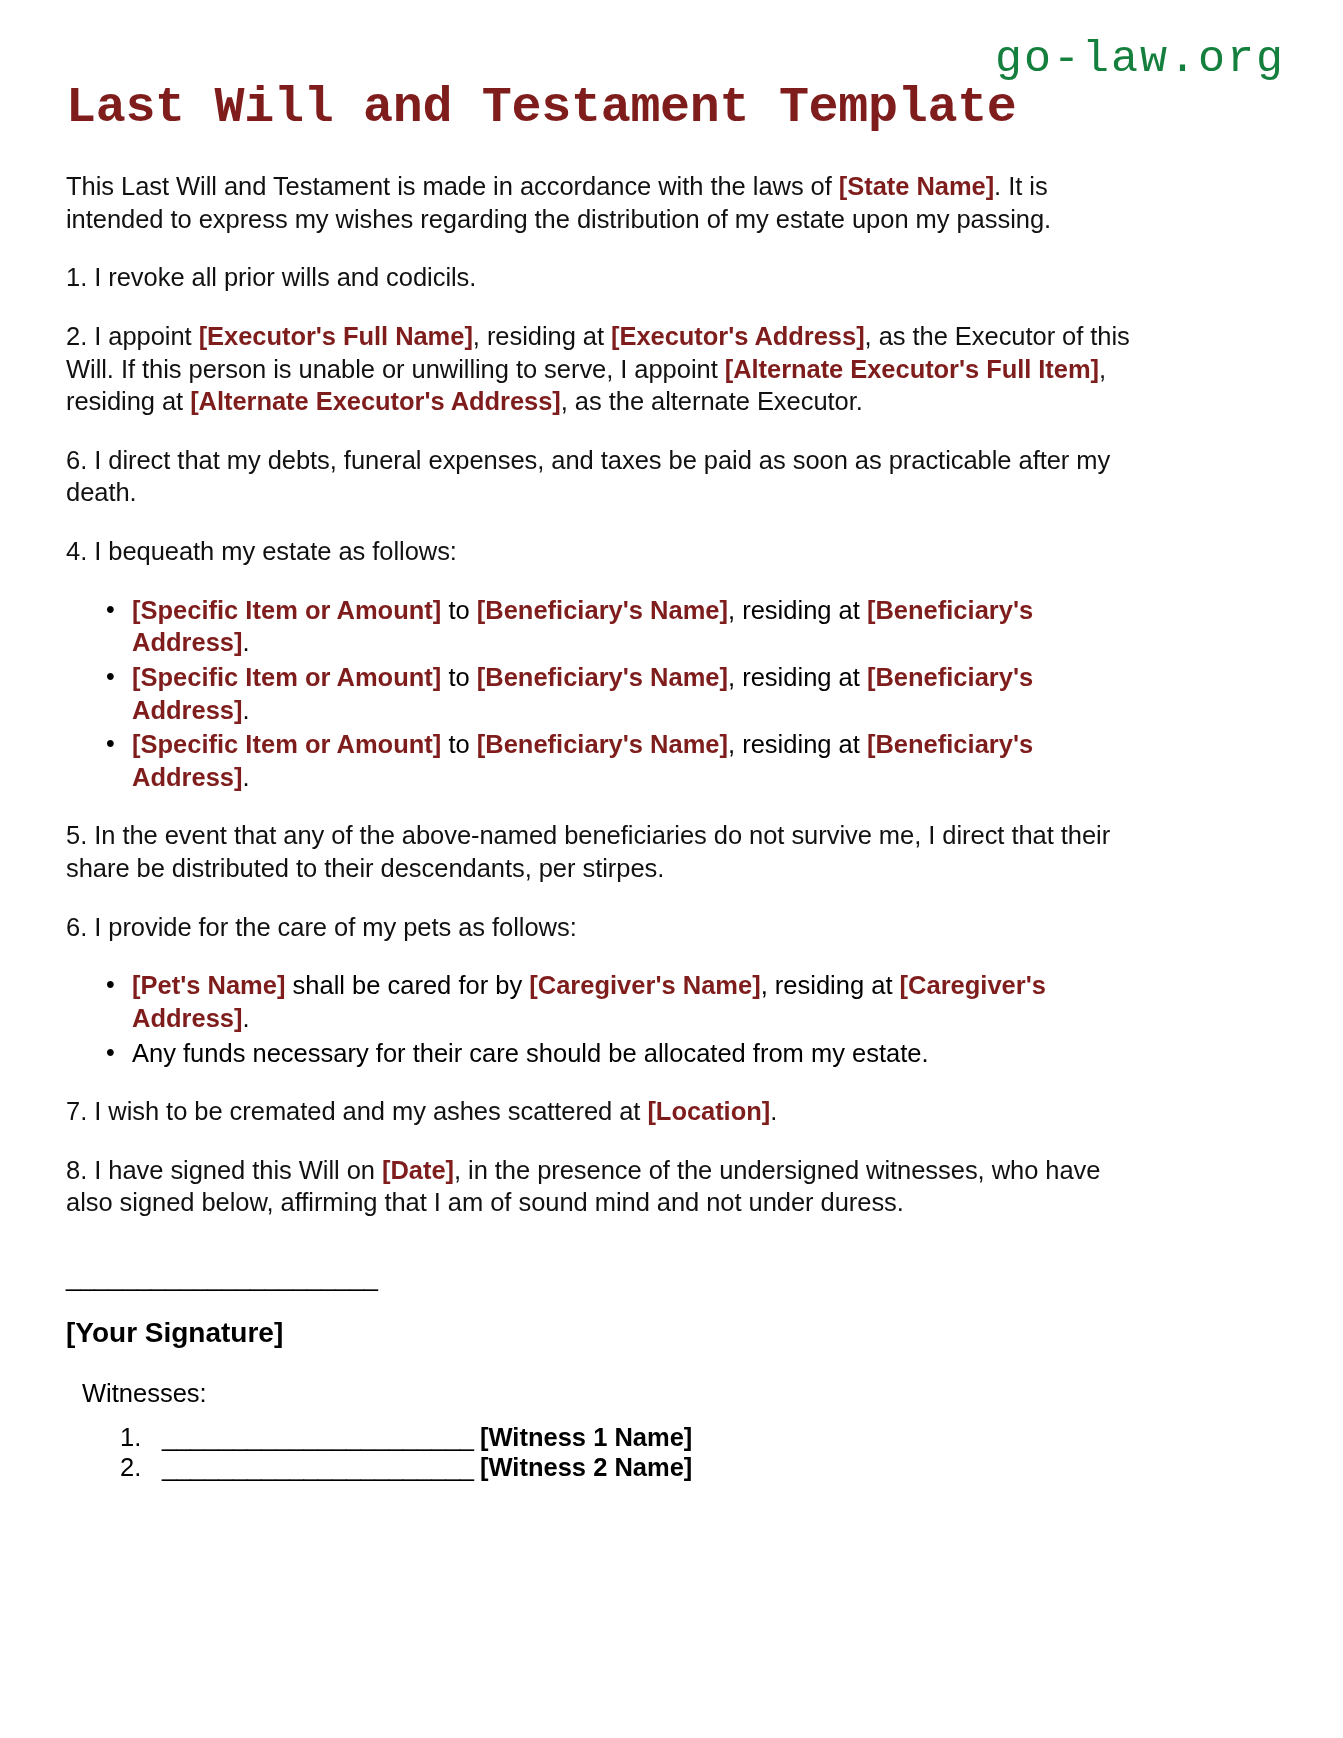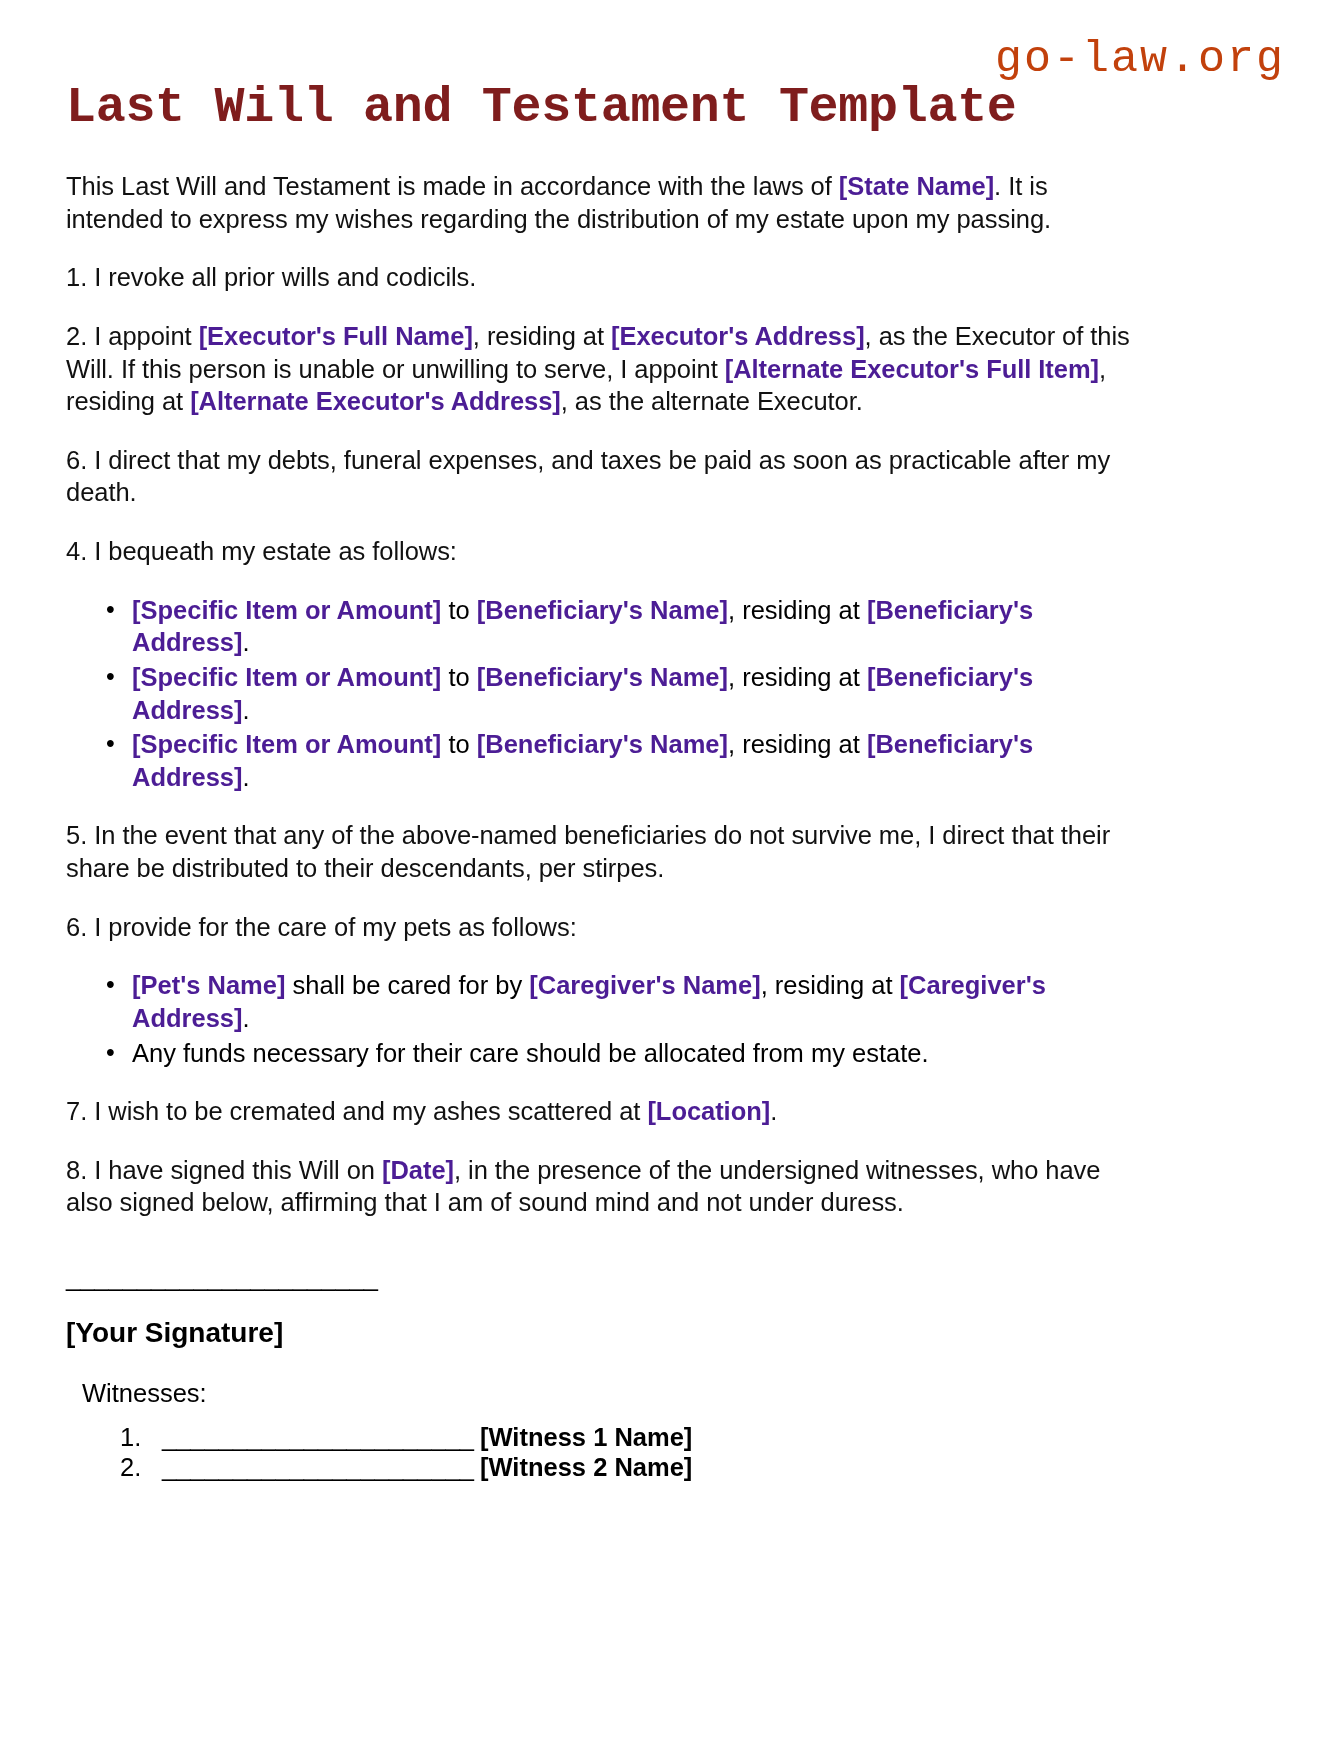--- a/index.html
+++ b/index.html
@@ -22,21 +22,21 @@
     box-sizing: border-box;
     padding: 0;
   }
   .watermark {
     position: absolute;
     top: 34px;
     right: 58px;
     font-family: "Liberation Mono", "DejaVu Sans Mono", monospace;
     font-size: 45px;
     letter-spacing: 2px;
-    color: #c2410c;
+    color: #15803d;
     font-weight: 400;
     white-space: nowrap;
     user-select: none;
   }
   .content {
     position: absolute;
     top: 80px;
     left: 66px;
     width: 1075px;
   }
@@ -50,21 +50,21 @@
     color: #7f1d1d;
   }
   p.para {
     font-size: 25.5px;
     line-height: 1.28;
     margin: 0 0 26px 0;
     color: #111;
     letter-spacing: -0.05px;
   }
   p.para:last-child { margin-bottom: 0; }
-  b, strong { font-weight: bold; color: #4c1d95; }
+  b, strong { font-weight: bold; color: #7f1d1d; }
   ul.bullets {
     margin: 0 0 26px 0;
     padding-left: 66px;
     list-style: none;
   }
   ul.bullets > li {
     font-size: 25.5px;
     line-height: 1.28;
     margin: 0 0 2px 0;
     position: relative;

